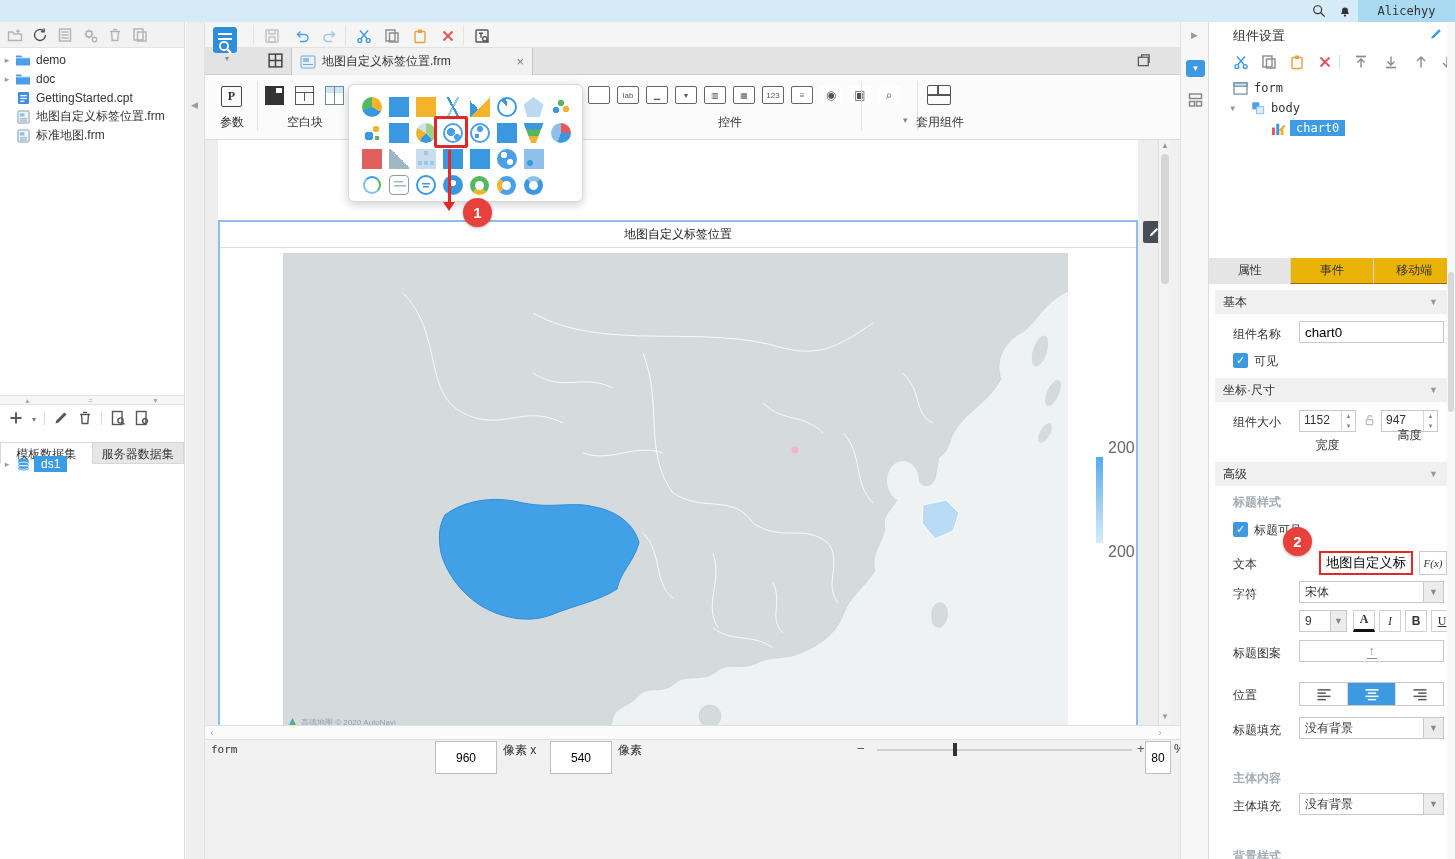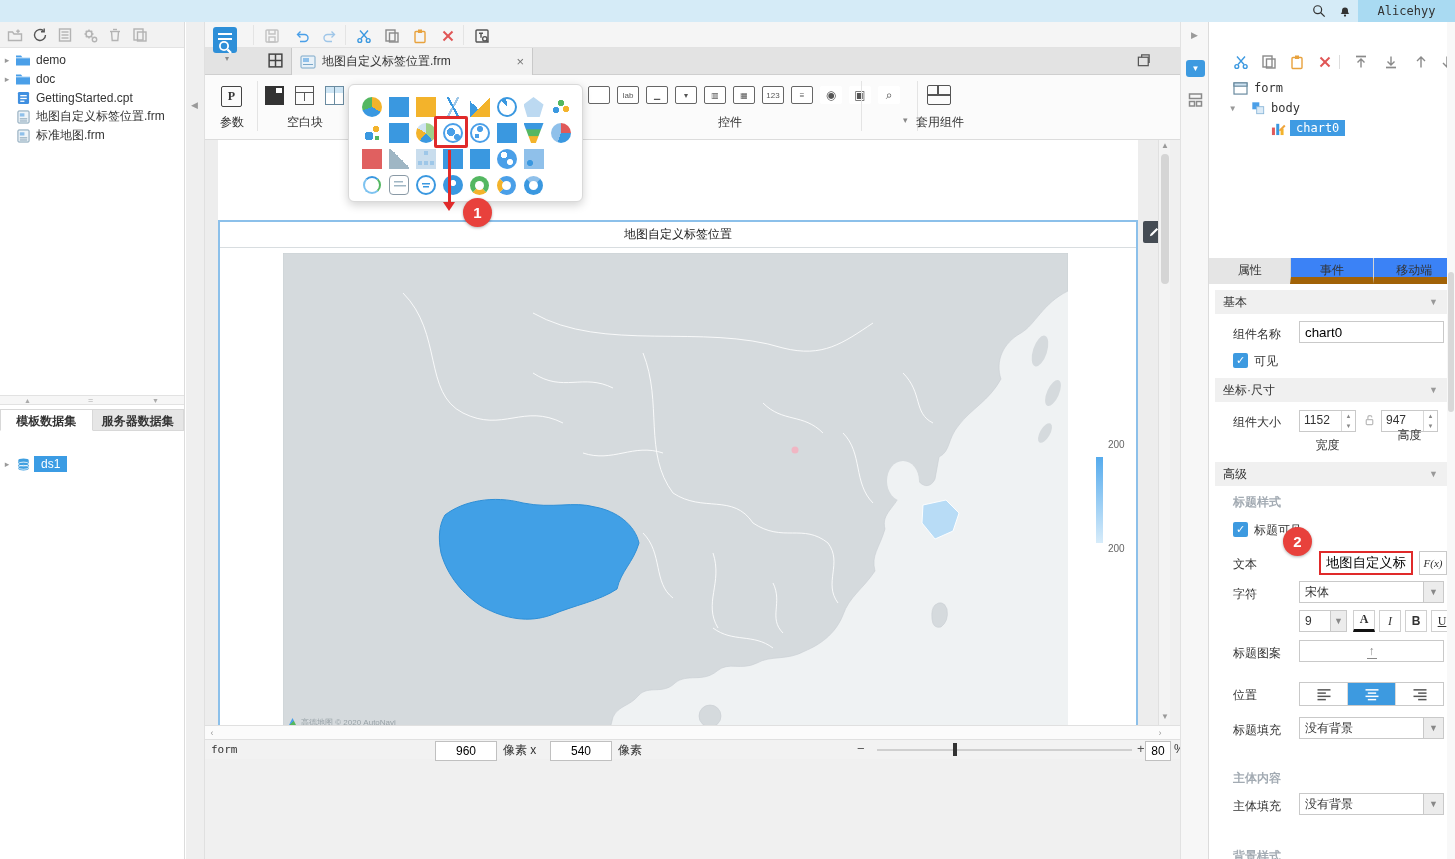--- a/index.html
+++ b/index.html
@@ -20,21 +20,21 @@
   .left-toolbar .ic-refresh { color:#555; }
   .file-tree { position:absolute; left:0; top:28px; width:100%; }
   .tree-row { height:19px; display:flex; align-items:center; cursor:default; }
   .tree-caret { width:14px; text-align:center; color:#9a9a9a; font-size:9px; }
   .tree-ic { width:18px; display:flex; justify-content:center; }
   .tree-label { padding-left:4px; white-space:nowrap; }
   .splitter { position:absolute; left:0; top:373px; width:100%; height:10px; background:#f6f6f6; border-top:1px solid #e2e2e2; border-bottom:1px solid #e2e2e2; color:#aaa; font-size:7px; }
   .splitter span { position:absolute; top:0; line-height:9px; }
   .ds-toolbar { position:absolute; left:0; top:384px; width:100%; height:24px; display:flex; align-items:center; gap:8px; padding-left:8px; color:#555; }
   .tb-sep { width:1px; height:14px; background:#ddd; }
-  .ds-tabs { position:absolute; left:0; top:387px; width:100%; height:22px; display:flex;font-weight:bold; }
+  .ds-tabs { position:absolute; left:0; top:420px; width:100%; height:22px; display:flex; }
   .ds-tab { flex:1; text-align:center; line-height:22px; background:#e6e6e6; border:1px solid #d8d8d8; border-left:none; cursor:default; }
   .ds-tab.active { background:#fff; border-bottom:1px solid #fff; border-left:1px solid #d8d8d8; }
   .ds-tree { position:absolute; left:0; top:432px; width:100%; }
   .ds-row { height:20px; display:flex; align-items:center; }
   .ds-label { background:#3b9ce4; color:#fff; padding:1px 7px; margin-left:2px; }
 
   
   .lstrip { position:absolute; left:186px; top:22px; width:19px; height:837px; background:#efefef; border-right:1px solid #e0e0e0; }
   .lstrip .car { position:absolute; left:5px; top:78px; color:#9a9a9a; font-size:9px; }
 
@@ -70,21 +70,21 @@
   .reuse-ic::after { content:""; position:absolute; left:0; top:8px; width:100%; height:1.5px; background:#555; }
 
   
   .canvas { position:absolute; left:0; top:118px; width:965px; height:585px; background:#ededed; overflow:hidden; }
   .page { position:absolute; left:13px; top:0; width:920px; height:585px; background:#fff; }
   .chart-comp { position:absolute; left:13px; top:80px; width:920px; height:520px; background:#fff; border:2px solid #8cc0ea; }
   .chart-title-bar { position:absolute; left:0; top:0; width:100%; height:26px; border-bottom:1px solid #d8dde0; display:flex; align-items:center; justify-content:center; font-size:12px; color:#222; }
   .mapbox { position:absolute; left:63px; top:31px; width:785px; height:480px; background:#eff2f3; }
   .map-attrib { position:absolute; left:5px; bottom:5px; display:flex; align-items:center; gap:4px; font-size:8px; color:#98a2a7; }
   .map-logo { width:9px; height:9px; background:linear-gradient(135deg,#4a9fe8 50%,#54b761 50%); clip-path:polygon(0 100%,50% 0,100% 100%); }
-  .legend { position:absolute; left:876px; top:217px; width:46px; height:130px; font-size:10px; color:#666; }
+  .legend { position:absolute; left:876px; top:217px; width:46px; height:130px; font-size:16px; color:#666; }
   .legend-bar { position:absolute; left:0; top:18px; width:7px; height:86px; background:linear-gradient(#55abed,#d7ecfa); }
   .legend-max { position:absolute; left:12px; top:0; }
   .legend-min { position:absolute; left:12px; top:104px; }
   .edit-fab { position:absolute; left:938px; top:81px; width:22px; height:22px; background:#454c54; border-radius:2px; color:#fff; display:flex; align-items:center; justify-content:center; cursor:pointer; }
   .vscroll { position:absolute; left:953px; top:0; width:12px; height:585px; background:#f3f3f3; border-left:1px solid #e0e0e0; color:#999; font-size:8px; }
   .vthumb { position:absolute; left:1.5px; top:14px; width:8px; height:130px; background:#d5d5d5; border-radius:4px; }
 
   
   .palette-pop { position:absolute; left:143px; top:62px; width:235px; height:118px; background:#fff; border:1px solid #d9d9d9; border-radius:6px; box-shadow:0 3px 10px rgba(0,0,0,.18); z-index:20; padding:9px 0 0 9px; }
   .pal-row { display:flex; height:26px; align-items:center; }
@@ -126,21 +126,21 @@
   .anno-line { position:absolute; left:243px; top:128px; width:3px; height:52px; background:#e02a2a; z-index:30; }
   .anno-head { position:absolute; left:238px; top:180px; width:0; height:0; border-left:6px solid transparent; border-right:6px solid transparent; border-top:9px solid #e02a2a; z-index:30; }
   .anno-circle { position:absolute; width:29px; height:29px; border-radius:50%; background:#e8413c; color:#fff; font-weight:bold; font-size:15px; display:flex; align-items:center; justify-content:center; z-index:31; box-shadow:0 1px 3px rgba(0,0,0,.3); }
   .anno-1 { left:258px; top:176px; }
 
   
   .hscroll { position:absolute; left:0; top:703px; width:975px; height:15px; background:#fbfbfb; border-top:1px solid #e0e0e0; border-bottom:1px solid #e0e0e0; color:#999; }
   .hs-btn { position:absolute; top:0; width:14px; height:14px; display:flex; align-items:center; justify-content:center; font-size:9px; }
   .statusbar { position:absolute; left:0; top:718px; width:975px; height:19px; background:#f2f2f2; display:flex; align-items:center; }
   .sb-form { position:absolute; left:6px; font-family:"DejaVu Sans Mono",monospace; font-size:11px; }
-  .sb-input { position:absolute; top:1px; height:20px; background:#fff; border:1px solid #c0c0c0; text-align:center; font-size:12px; line-height:15px; }
+  .sb-input { position:absolute; top:1px; height:33px; background:#fff; border:1px solid #c0c0c0; text-align:center; font-size:12px; line-height:15px; }
   .sb-label { position:absolute; top:2px; font-size:12px; }
   .zoom-minus { position:absolute; left:652px; top:1px; font-size:13px; color:#555; cursor:pointer; }
   .zoom-track { position:absolute; left:672px; top:9px; width:255px; height:1.6px; background:#cfcfcf; }
   .zoom-handle { position:absolute; left:748px; top:3px; width:3.5px; height:13px; background:#333; cursor:pointer; }
   .zoom-plus { position:absolute; left:932px; top:1px; font-size:13px; color:#555; cursor:pointer; }
 
   
   .rstrip { position:absolute; left:1180px; top:22px; width:28px; height:837px; background:#f7f7f7; border-left:1px solid #e2e2e2; }
   .rstrip .car { position:absolute; left:10px; top:8px; color:#9a9a9a; font-size:9px; }
   .rstrip-blue { position:absolute; left:5px; top:38px; width:19px; height:17px; background:#3d9ae0; border-radius:3px; color:#fff; font-size:8px; display:flex; align-items:center; justify-content:center; cursor:pointer; }
@@ -149,21 +149,21 @@
   
   .right-panel { position:absolute; left:1208px; top:22px; width:247px; height:837px; background:#fff; border-left:1px solid #dcdcdc; }
   .rp-header { position:absolute; left:0; top:0; width:100%; height:26px; }
   .rp-title { position:absolute; left:24px; top:5px; font-size:13px; color:#333; }
   .rp-pencil { position:absolute; left:220px; top:5px; color:#3d9ae0; }
   .rp-toolbar { position:absolute; left:0; top:26px; width:100%; height:28px; display:flex; align-items:center; }
   .rp-tree { position:absolute; left:0; top:56px; width:100%; font-family:"DejaVu Sans Mono",monospace; }
   .rp-tree-row { height:20px; display:flex; align-items:center; }
   .sel-chip { background:#3f9be3; color:#fff; padding:1px 6px; }
   .rp-tabs { position:absolute; left:0; top:236px; width:100%; height:26px; display:flex; }
-  .rp-tab { flex:1; text-align:center; line-height:25px; background:#3b82f6; border-bottom:7px solid #a16207; border-left:1px solid #d5d5d5; cursor:pointer; }
+  .rp-tab { flex:1; text-align:center; line-height:25px; background:#eab308; border-bottom:1px solid #a16207; border-left:1px solid #d5d5d5; cursor:pointer; }
   .rp-tab:first-child { border-left:none; }
   .rp-tab.active { background:#e5e5e5; border-bottom:none; }
   .sec-hdr { position:absolute; left:6px; width:233px; height:24px; background:#f0f0f0; line-height:24px; padding-left:8px; color:#333; }
   .sec-hdr .sec-caret { position:absolute; right:10px; color:#999; font-size:9px; }
   .sub-hdr { position:absolute; left:24px; color:#a3abb3; font-weight:bold; }
   .fld-label { position:absolute; left:24px; font-size:12px; color:#333; }
   .fld-input { position:absolute; left:90px; width:145px; height:22px; border:1px solid #c9c9c9; background:#fff; line-height:20px; padding:0 5px; }
   .fld-select { position:absolute; left:90px; width:145px; height:22px; border:1px solid #c9c9c9; background:#fff; line-height:20px; padding:0 5px; cursor:pointer; }
   .sel-caret { position:absolute; right:0; top:0; width:20px; height:100%; background:#ececec; border-left:1px solid #c9c9c9; display:flex; align-items:center; justify-content:center; color:#888; font-size:9px; }
   .chk { position:absolute; left:24px; width:15px; height:15px; background:#3d9ae0; border-radius:2px; color:#fff; font-size:11px; line-height:15px; text-align:center; cursor:pointer; }
@@ -684,20 +684,28 @@
   <span class="rstrip-layout">
     <svg width="17" height="16" viewBox="0 0 16 16" fill="none" stroke="#8a8a8a" stroke-width="1.5">
         <rect x="2" y="2" width="12" height="4.5"></rect>
         <rect x="2" y="9.5" width="5" height="4.5"></rect>
         <rect x="9" y="9.5" width="5" height="4.5"></rect>
       </svg>
   </span>
 </div>
 
 <div class="right-panel">
+  <div class="rp-header">
+    <span class="rp-title">组件设置</span>
+    <span class="rp-pencil">
+      <svg width="14" height="14" viewBox="0 0 16 16">
+          <path d="M2.5,13.5 l0.9,-3 8,-8 2.1,2.1 -8,8 z" fill="#3d9ae0"></path>
+        </svg>
+    </span>
+  </div>
   <div class="rp-toolbar" id="rp-toolbar">
       <span style="position: absolute; left: 24px; width: 16px; height: 16px; color: rgb(58, 152, 224);">
         <svg width="16" height="16" viewBox="0 0 16 16" fill="none" stroke="currentColor" stroke-width="1.4">
           <line x1="4" y1="2.5" x2="11" y2="10.5"></line>
           <line x1="12" y1="2.5" x2="5" y2="10.5"></line>
           <circle cx="3.8" cy="12.5" r="1.9"></circle>
           <circle cx="12.2" cy="12.5" r="1.9"></circle>
         </svg>
       </span>
       <span style="position: absolute; left: 52px; width: 16px; height: 16px; color: rgb(138, 138, 138);">

